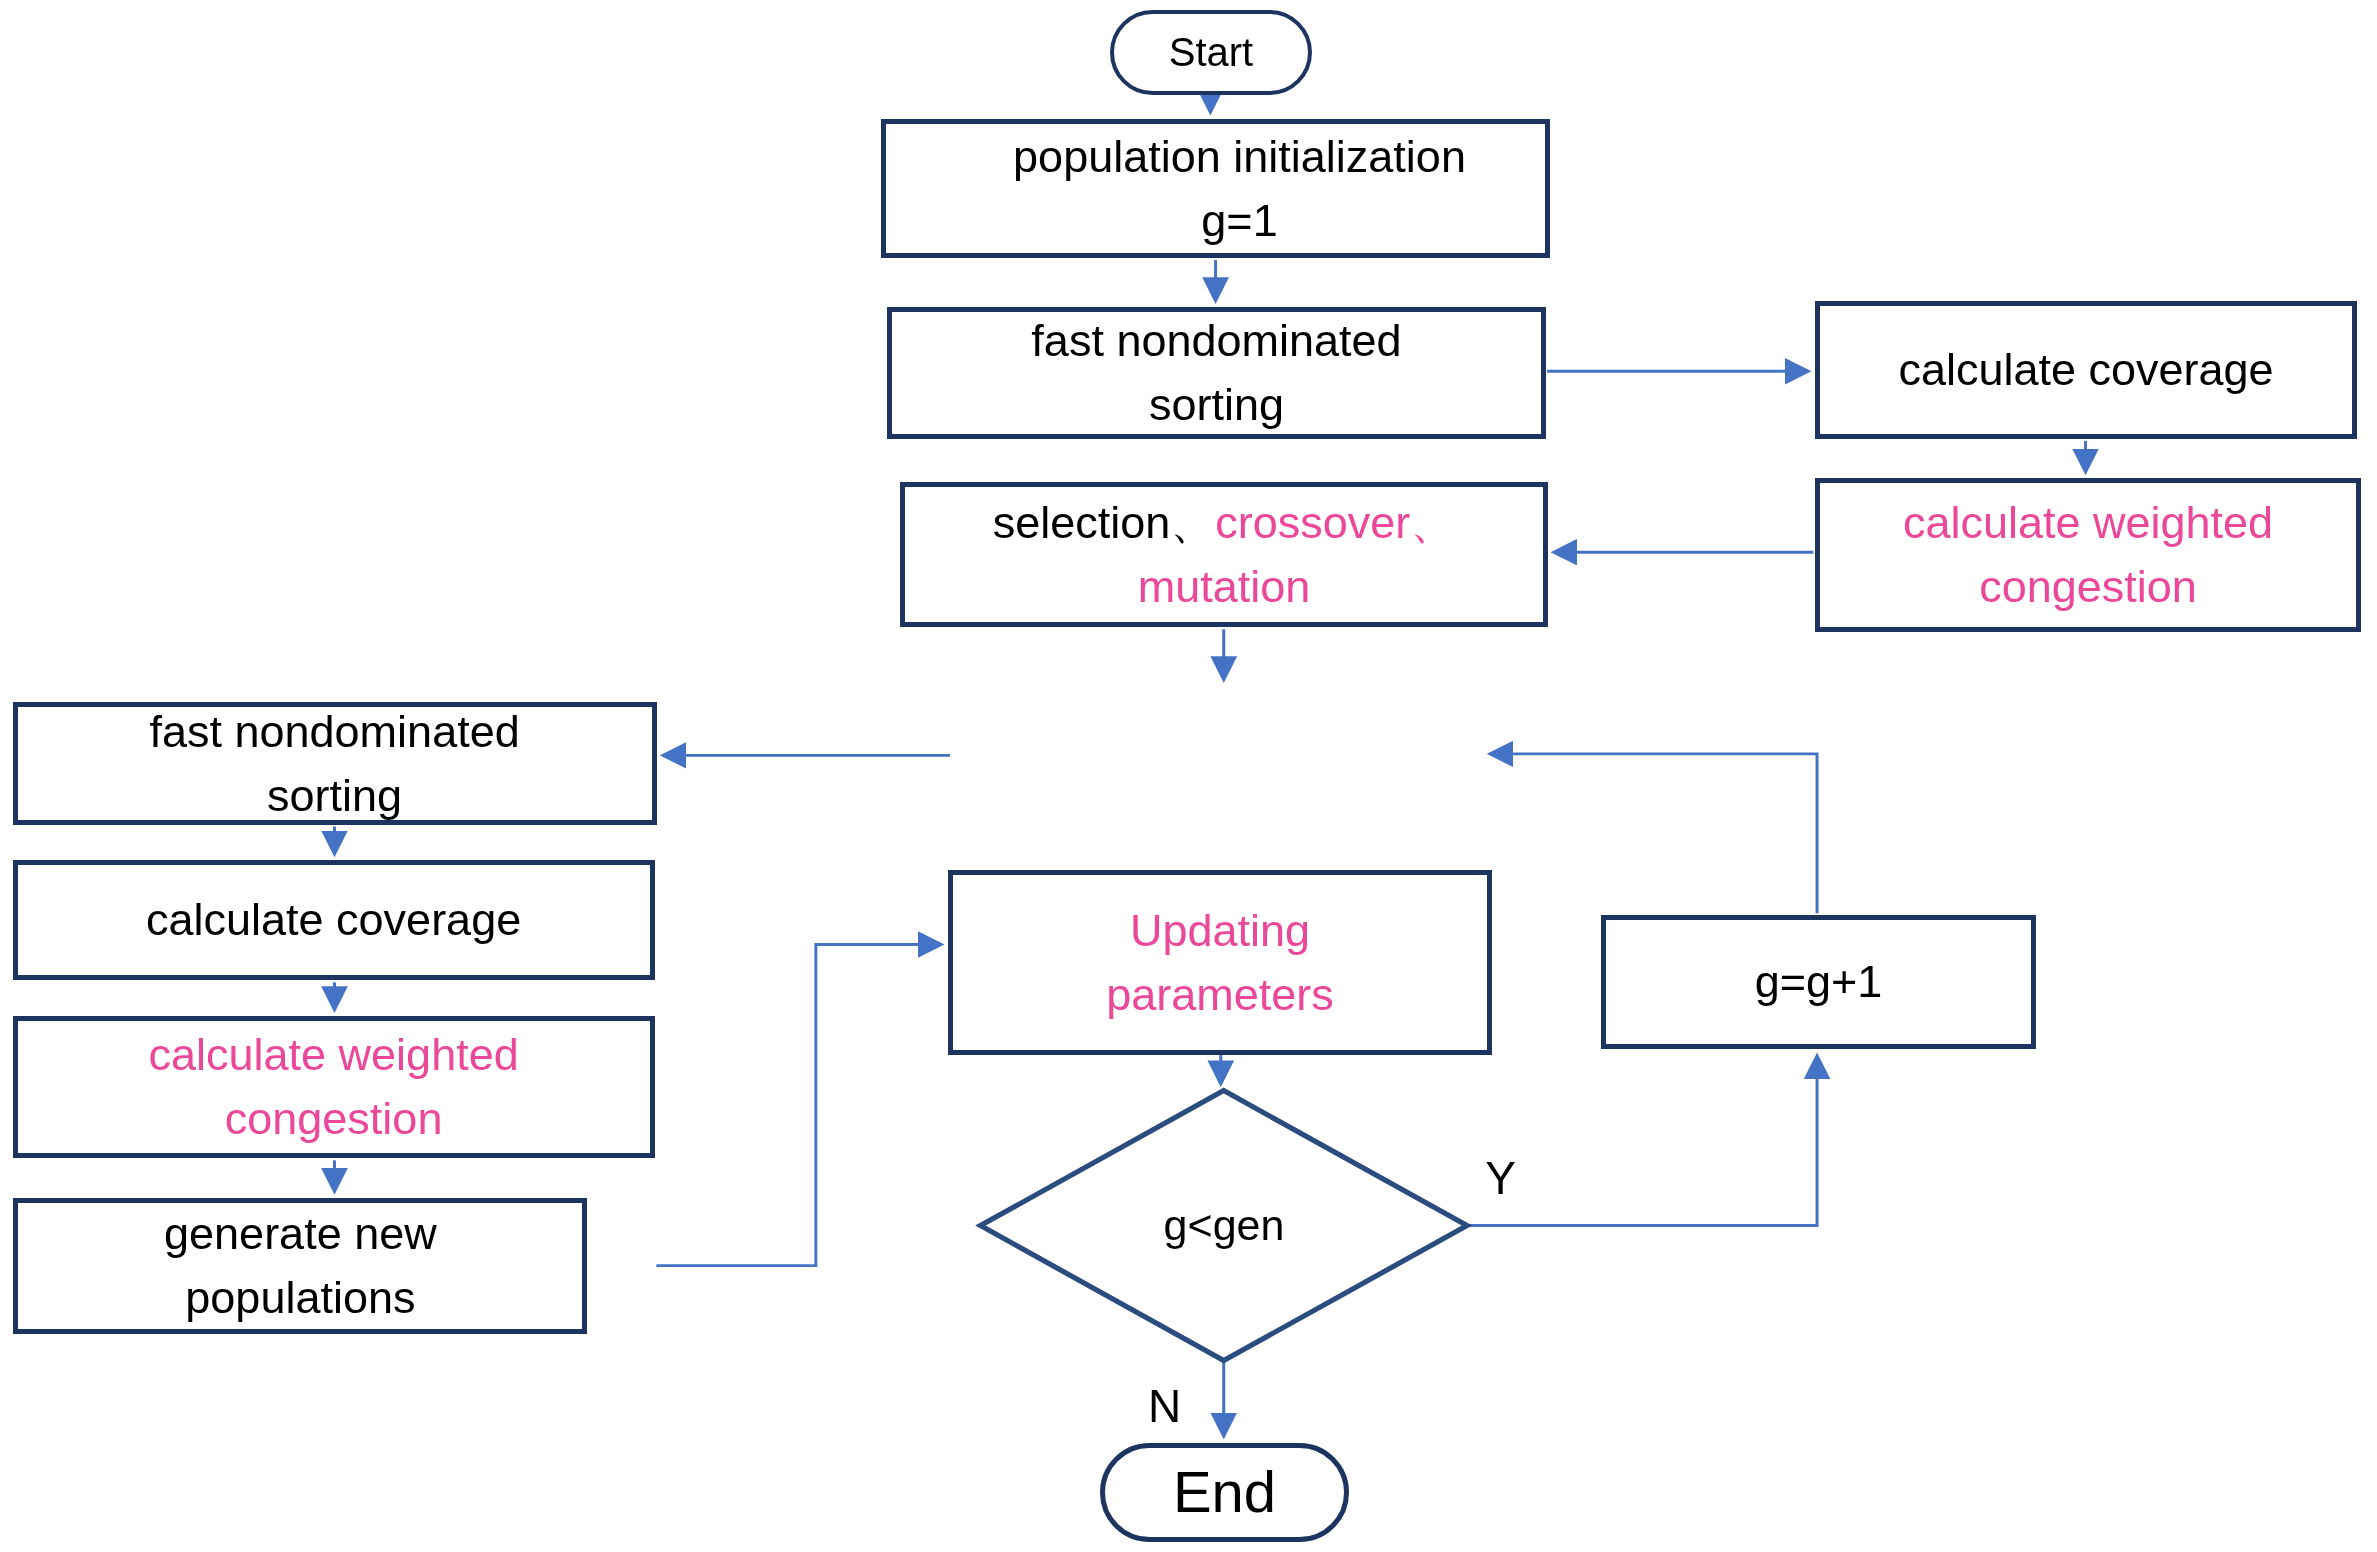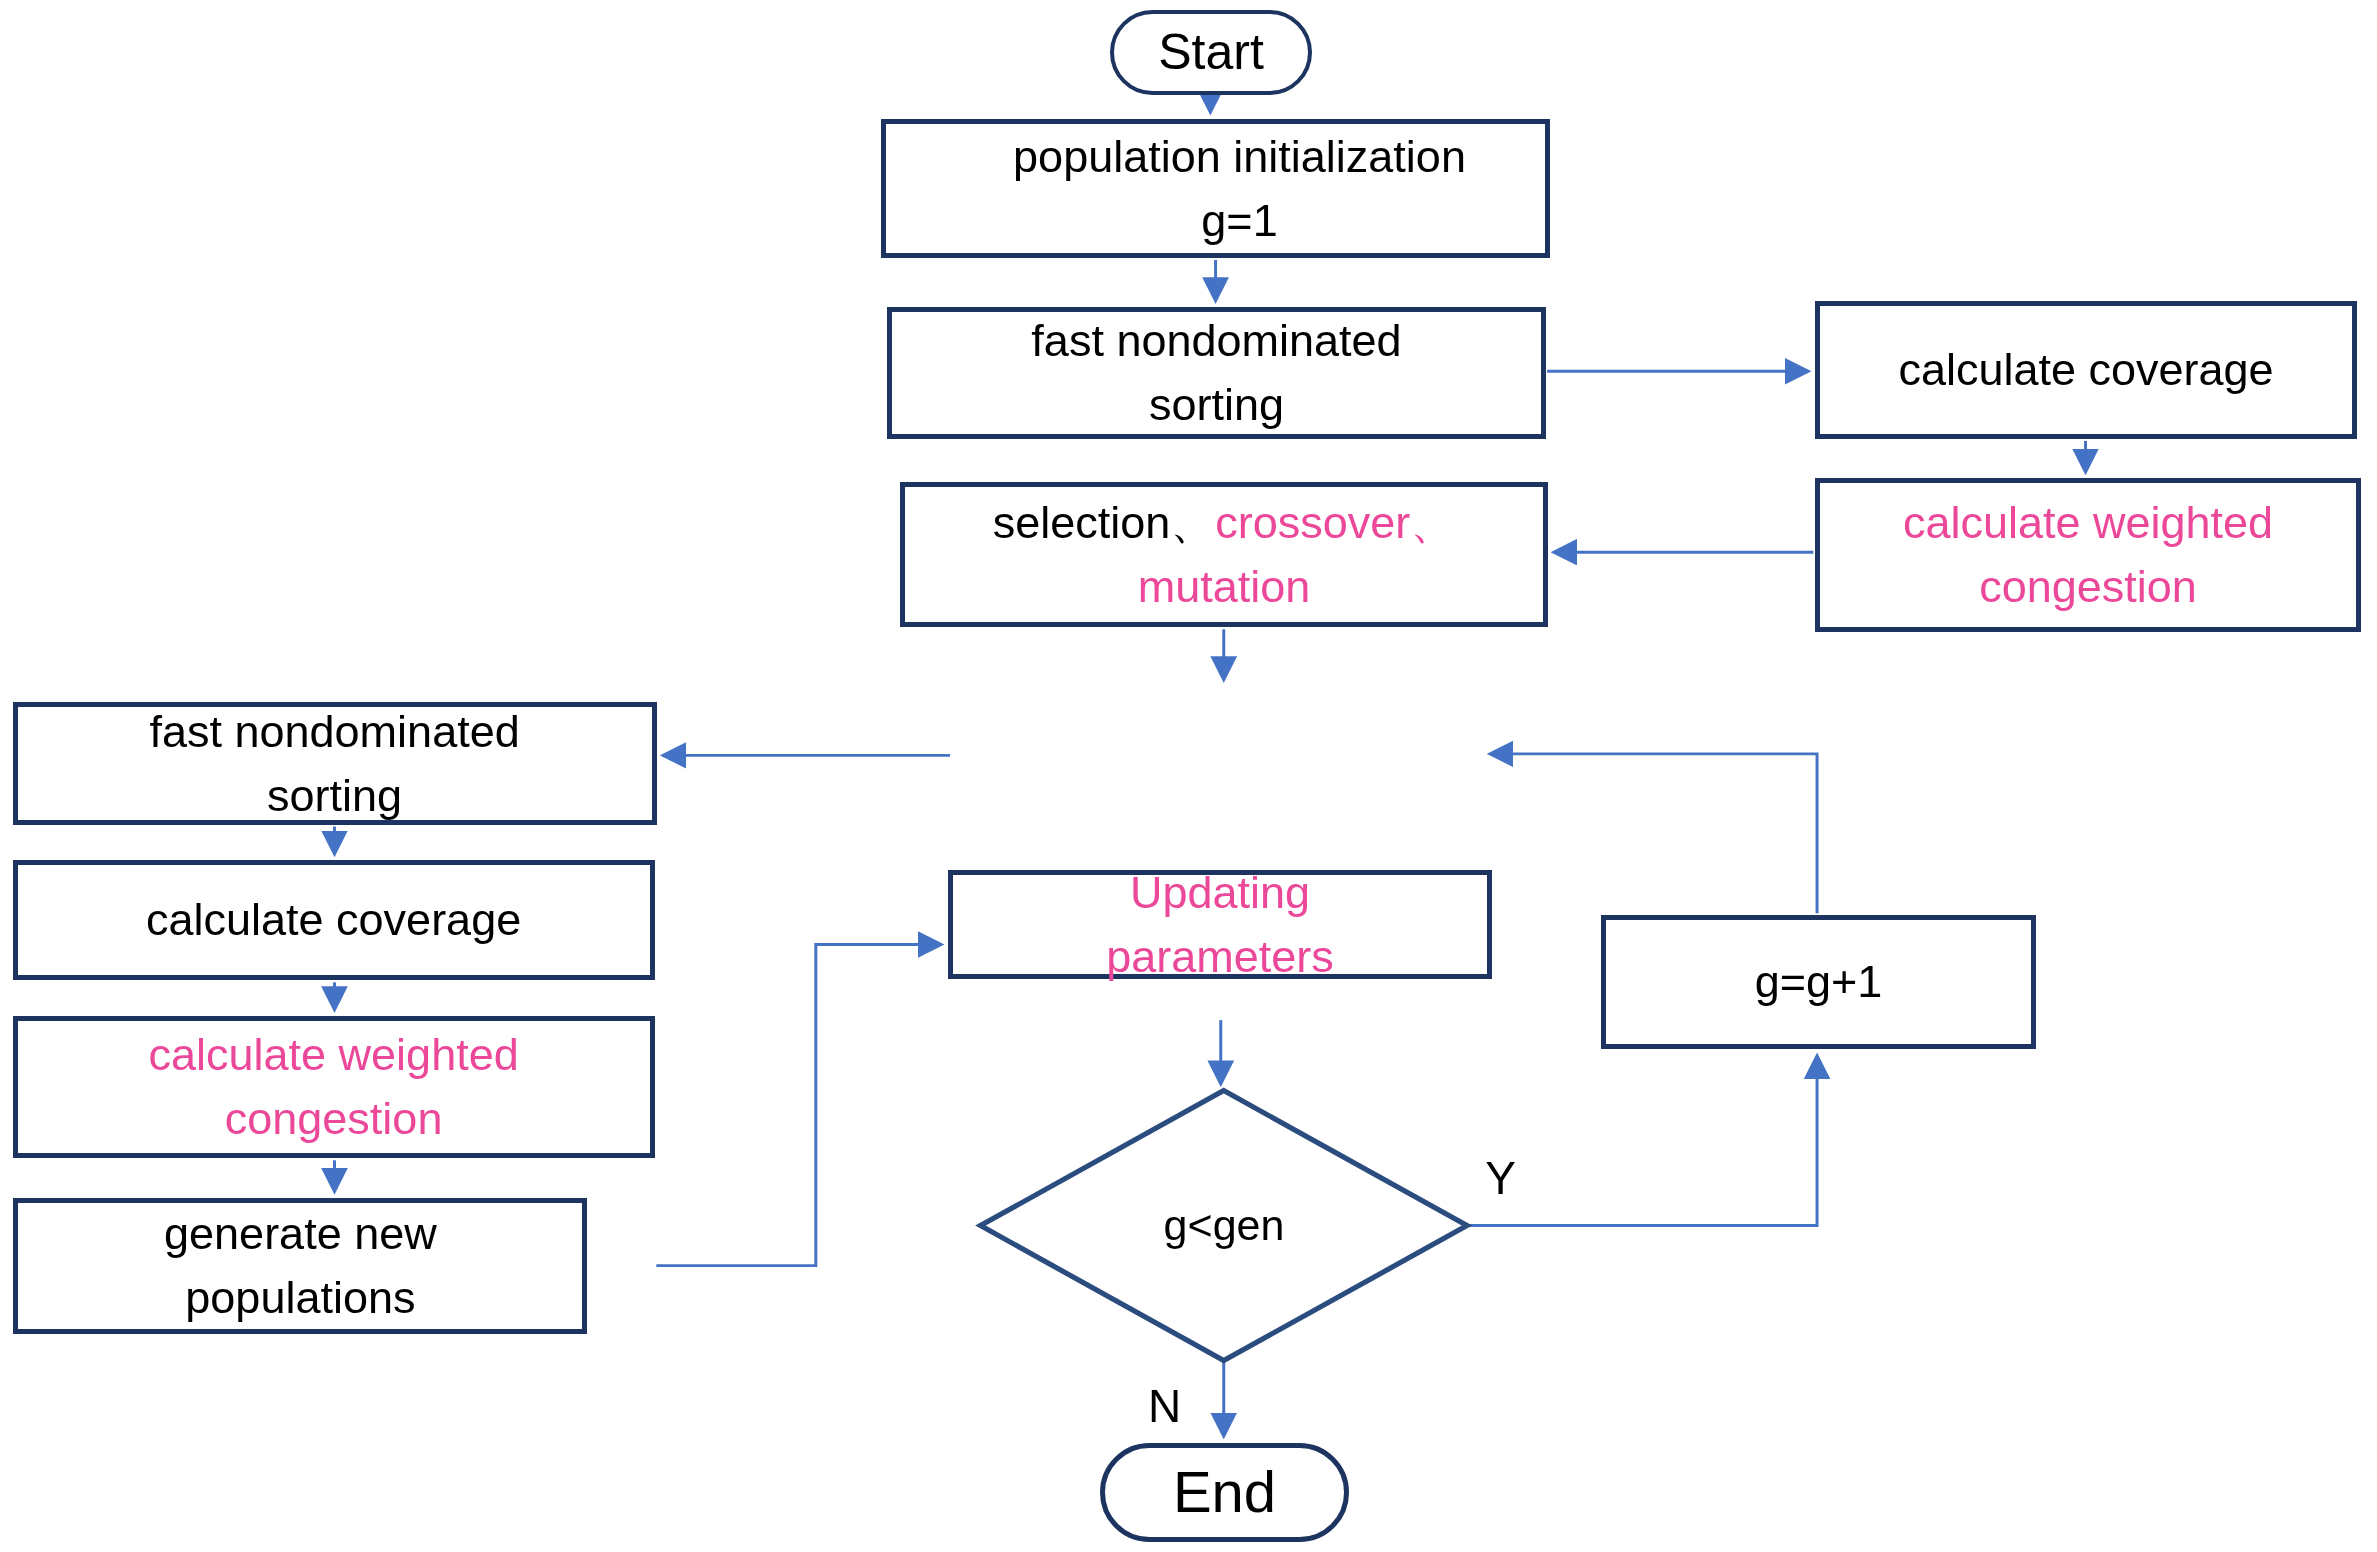--- a/index.html
+++ b/index.html
@@ -80,21 +80,21 @@
       <path d="M451,1564 V1605" marker-end="url(#arrow)"></path>
       <path d="M885,1706 H1100 V1273 H1268" marker-end="url(#arrow)"></path>
       <path d="M1646,1375 V1460" marker-end="url(#arrow)"></path>
       <path d="M1980,1652 H2450 V1424" marker-end="url(#arrow)"></path>
       <path d="M2450,1231 V1016 H2010" marker-end="url(#arrow)"></path>
       <path d="M1650,1836 V1935" marker-end="url(#arrow)"></path>
     </g>
     <polygon points="1650,1470 1978,1652 1650,1834 1322,1652" fill="#ffffff" stroke="#2b4c7e" stroke-width="7"></polygon>
   </svg>
 
-  <div class="node stadium" style="left:1110px; top:9.6px; width:202px; height:85px; font-size:50px;">
+  <div class="node stadium" style="left:1110px; top:9.6px; width:202px; height:85px; font-size:40px;">
     <span class="seg-line">Start</span>
   </div>
 
   <div class="node" style="left:881px; top:119px; width:669px; height:139px;padding-left:48px;">
     <span class="seg-line">population initialization</span>
     <span class="seg-line">g=1</span>
   </div>
 
   <div class="node" style="left:887px; top:307px; width:659px; height:132px;">
     <span class="seg-line">fast nondominated</span>
@@ -130,21 +130,21 @@
   <div class="node accent" style="left:12.6px; top:1016px; width:642px; height:142px;">
     <span class="seg-line">calculate weighted</span>
     <span class="seg-line">congestion</span>
   </div>
 
   <div class="node" style="left:13.4px; top:1198px; width:574px; height:136px;">
     <span class="seg-line">generate new</span>
     <span class="seg-line">populations</span>
   </div>
 
-  <div class="node accent" style="left:948px; top:870px; width:544px; height:109px;">
+  <div class="node accent" style="left:948px; top:870px; width:544px; height:185px;">
     <span class="seg-line">Updating</span>
     <span class="seg-line">parameters</span>
   </div>
 
   <div class="diamond-label" style="left:1083px; top:1196px; width:282px; height:59px;">g&lt;gen</div>
 
   <div class="node" style="left:1601px; top:915px; width:435px; height:134px;">
     <span class="seg-line">g=g+1</span>
   </div>
 

